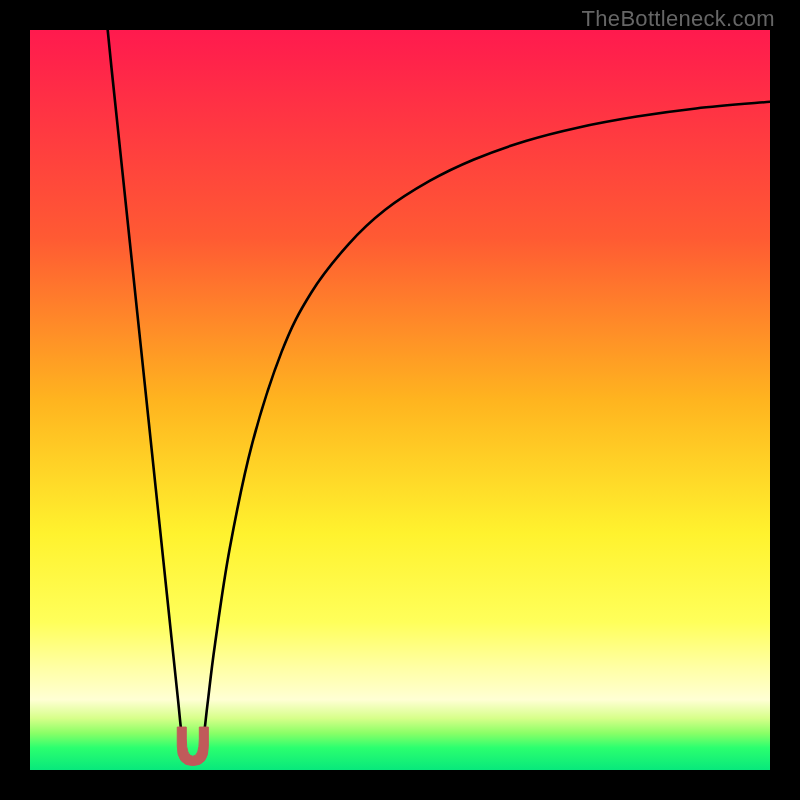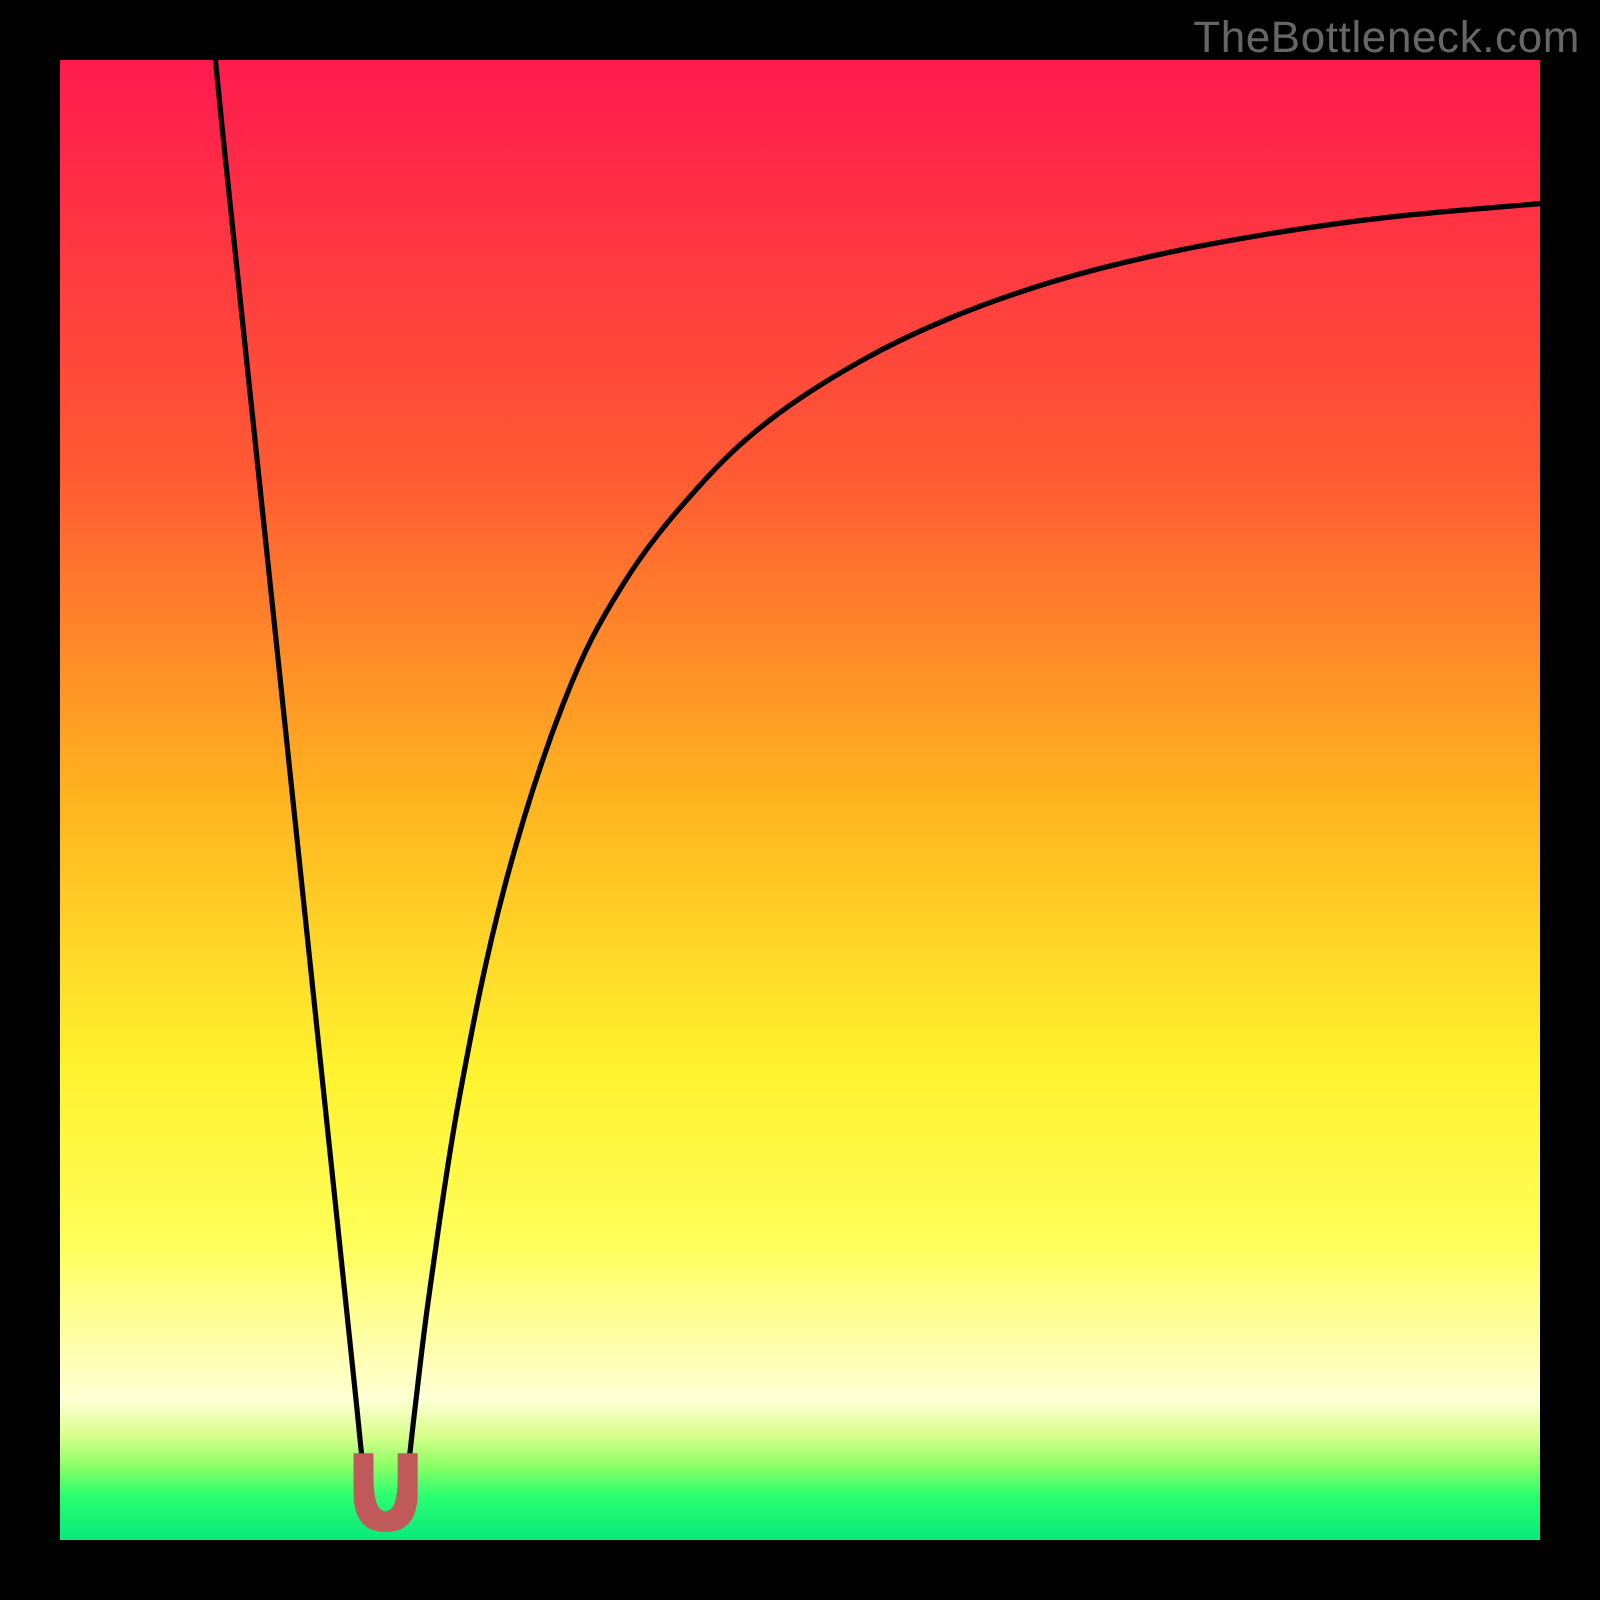--- a/index.html
+++ b/index.html
@@ -21,21 +21,21 @@
     position: absolute;
     left: 30px;
     top: 30px;
     width: 740px;
     height: 740px;
     overflow: hidden;
   }
   .watermark {
     position: absolute;
     top: 6px;
-    right: 10px;
+    right: 25px;
     color: #666;
     font-size: 22px;
     font-weight: 500;
     letter-spacing: 0.3px;
     user-select: none;
   }
   svg { display: block; }
 </style>
 </head>
 <body>

